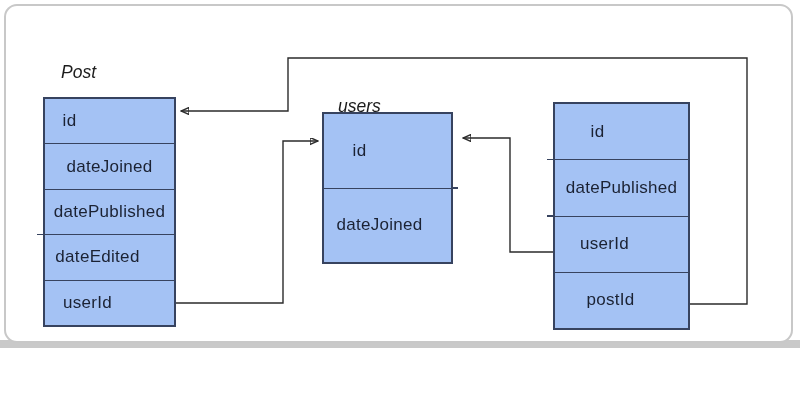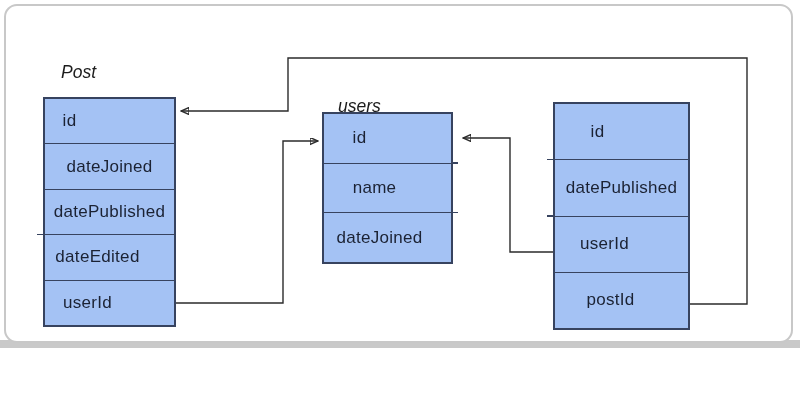--- a/index.html
+++ b/index.html
@@ -126,21 +126,20 @@
       <div class="field-row" style="padding-right:80px">id</div>
       <div class="field-row">dateJoined</div>
       <div class="field-row">datePublished</div>
       <div class="field-row ov-left" style="padding-right:24px">dateEdited</div>
       <div class="field-row" style="padding-right:44px">userId</div>
     </div>
 
     <div id="title-users" class="entity-title">users</div>
     <div id="table-users" class="entity-table">
       <div class="field-row" style="padding-right:56px">id</div>
-      <div class="field-row ov-right" style="padding-right:26px">name</div>
       <div class="field-row ov-right" style="padding-right:16px">dateJoined</div>
     </div>
 
     <div id="table-comment" class="entity-table">
       <div class="field-row" style="padding-right:48px">id</div>
       <div class="field-row ov-left">datePublished</div>
       <div class="field-row ov-left" style="padding-right:34px">userId</div>
       <div class="field-row" style="padding-right:22px">postId</div>
     </div>
 

